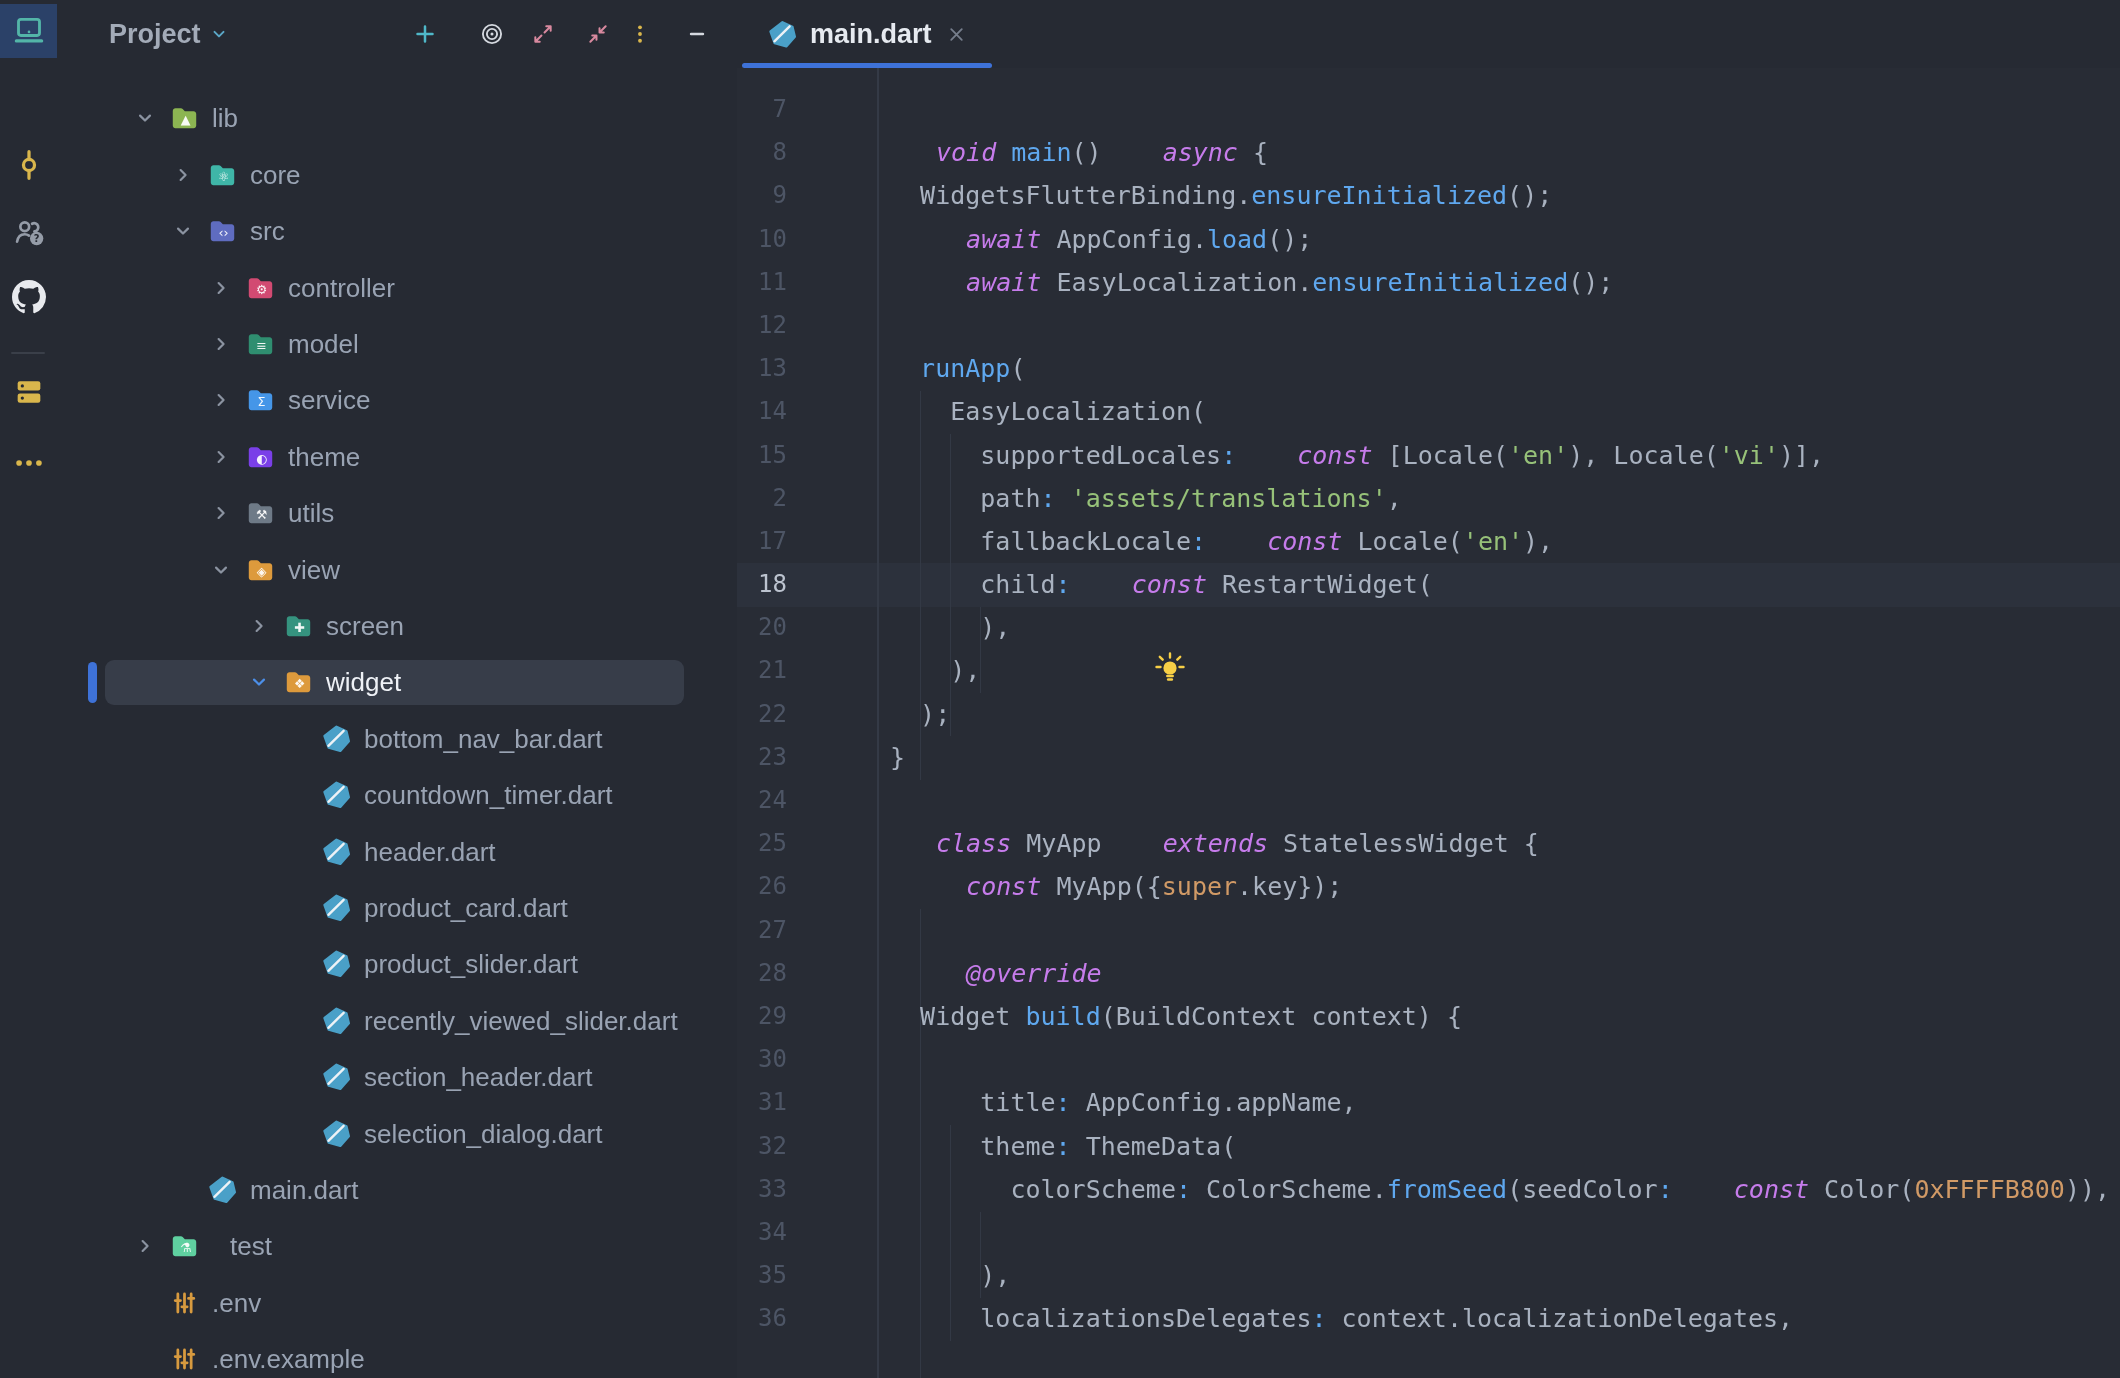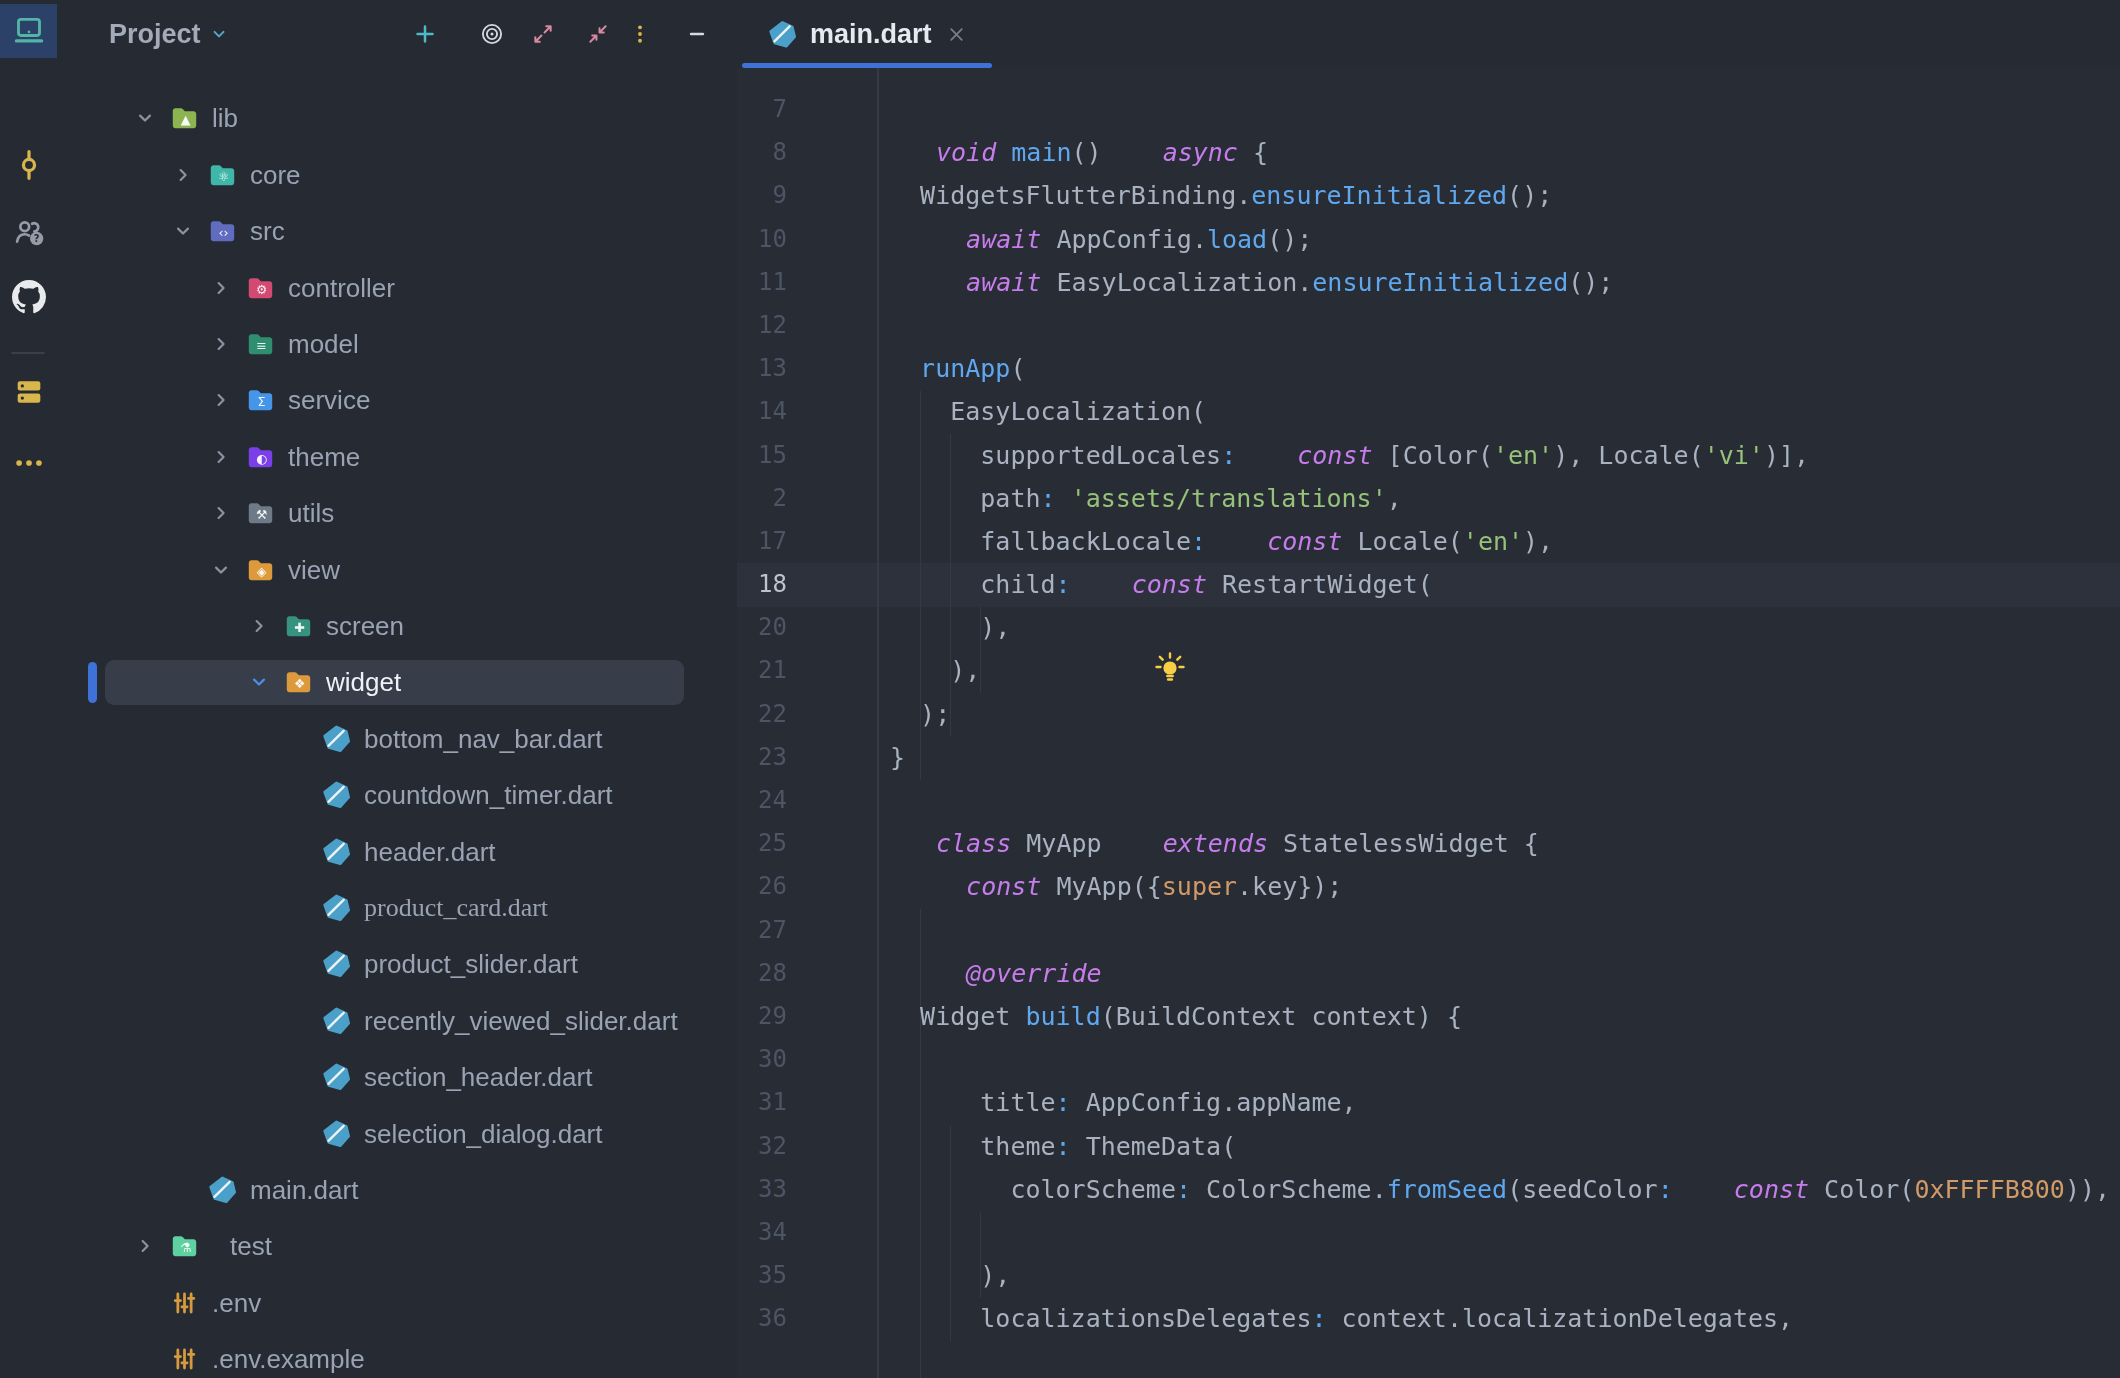--- a/index.html
+++ b/index.html
@@ -353,21 +353,21 @@
         </div>
         <div class="trow" style="top: 766.6px;">
           <span class="ticon" style="left:265px">
             <svg width="29" height="29" viewBox="0 0 24 24" xmlns="http://www.w3.org/2000/svg">
               <path d="M12 1.9L20.2 5.6 22.2 13.8 15.1 21.8 5.5 19.2 2.1 9.5Z" fill="#4aa0c8" stroke="#4aa0c8" stroke-width="2" stroke-linejoin="round"></path>
               <path d="M5.3 17.6L17.9 5.2" stroke="#edf2f6" stroke-width="2" stroke-linecap="round"></path>
             </svg>
           </span>
           <span class="tlabel lbl" style="left:307px">countdown_timer.dart</span>
         </div>
-        <div class="trow" style="top: 879.4px; font-family: Liberation Serif, serif;">
+        <div class="trow" style="top: 879.4px;">
           <span class="ticon" style="left:265px">
             <svg width="29" height="29" viewBox="0 0 24 24" xmlns="http://www.w3.org/2000/svg">
               <path d="M12 1.9L20.2 5.6 22.2 13.8 15.1 21.8 5.5 19.2 2.1 9.5Z" fill="#4aa0c8" stroke="#4aa0c8" stroke-width="2" stroke-linejoin="round"></path>
               <path d="M5.3 17.6L17.9 5.2" stroke="#edf2f6" stroke-width="2" stroke-linecap="round"></path>
             </svg>
           </span>
           <span class="tlabel lbl" style="left:307px">product_card.dart</span>
         </div>
         <div class="trow" style="top: 935.8px;">
           <span class="ticon" style="left:265px">
@@ -511,21 +511,21 @@
         <div class="crow">
           <span class="ln">13</span>
           <span class="src"><span class="tk-pl">  </span><span class="tk-fn">runApp</span><span class="tk-pl">(</span></span>
         </div>
         <div class="crow">
           <span class="ln">14</span>
           <span class="src"><span class="tk-pl">    EasyLocalization(</span></span>
         </div>
         <div class="crow">
           <span class="ln">15</span>
-          <span class="src"><span class="tk-pl">      supportedLocales</span><span class="tk-colon">:</span><span class="tk-pl"> </span><span class="tk-kw">const</span><span class="tk-pl"> [Color(</span><span class="tk-str">'en'</span><span class="tk-pl">), Locale(</span><span class="tk-str">'vi'</span><span class="tk-pl">)],</span></span>
+          <span class="src"><span class="tk-pl">      supportedLocales</span><span class="tk-colon">:</span><span class="tk-pl"> </span><span class="tk-kw">const</span><span class="tk-pl"> [Locale(</span><span class="tk-str">'en'</span><span class="tk-pl">), Locale(</span><span class="tk-str">'vi'</span><span class="tk-pl">)],</span></span>
         </div>
         <div class="crow">
           <span class="ln">2</span>
           <span class="src"><span class="tk-pl">      path</span><span class="tk-colon">:</span><span class="tk-pl"> </span><span class="tk-str">'assets/translations'</span><span class="tk-pl">,</span></span>
         </div>
         <div class="crow">
           <span class="ln">17</span>
           <span class="src"><span class="tk-pl">      fallbackLocale</span><span class="tk-colon">:</span><span class="tk-pl"> </span><span class="tk-kw">const</span><span class="tk-pl"> Locale(</span><span class="tk-str">'en'</span><span class="tk-pl">),</span></span>
         </div>
         <div class="crow cur">

